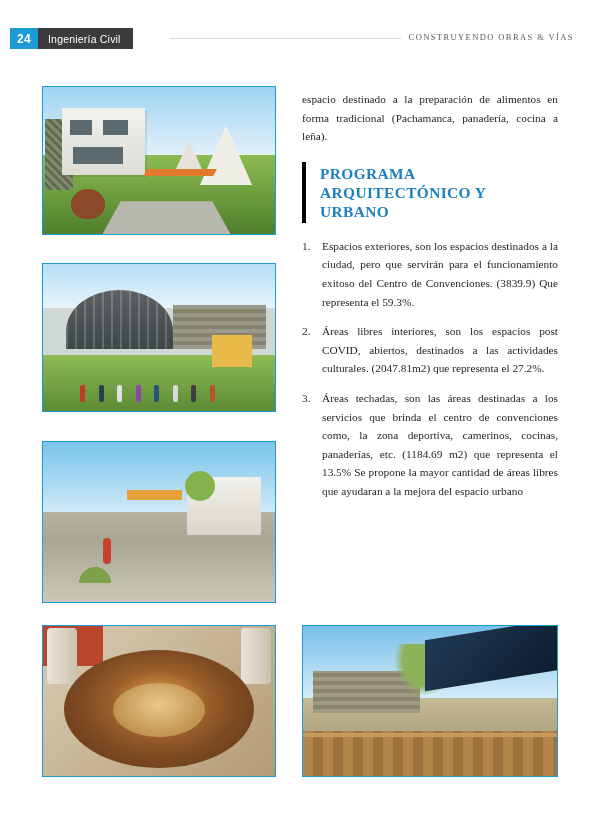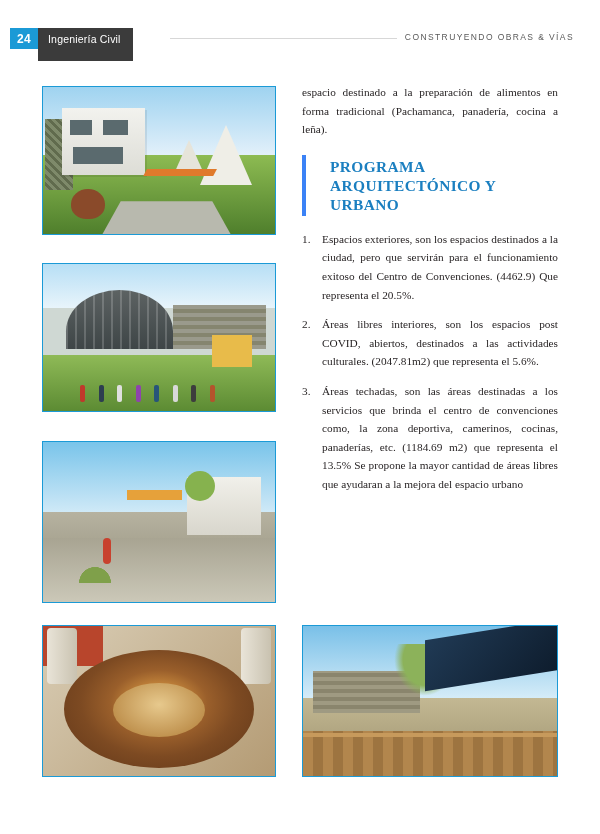--- a/index.html
+++ b/index.html
@@ -49,36 +49,36 @@
     position: absolute;
     left: 28px;
     top: 0;
     height: 21px;
     background: #3b3b3b;
     color: #ffffff;
     font-family: "Liberation Sans", sans-serif;
     font-size: 10.5px;
     display: flex;
     align-items: center;
-    padding: 0 12px 12px 10px;
+    padding: 0 12px 0 10px;
     letter-spacing: 0.2px;
   }
   .header-rule {
     position: absolute;
     left: 160px;
     right: 0;
     top: 10px;
     height: 1px;
     background: #d7d7d7;
   }
   .header-right {
     position: absolute;
     right: 0;
     top: 4px;
-    font-family: Liberation Sans, sans-serif;
+    font-family: Liberation Serif, serif;
     font-size: 8.5px;
     letter-spacing: 1.4px;
     color: #5a5a5a;
     background: #ffffff;
     padding-left: 8px;
   }
 
   
   .photo {
     position: absolute;
@@ -248,30 +248,30 @@
   }
 
   
   .col-right {
     position: absolute;
     left: 302px;
     top: 78px;
     width: 256px;
   }
   p.body {
-    margin: 5px 0 10px 0;
+    margin: 12px 0 10px 0;
     font-size: 11.3px;
     line-height: 18.6px;
     text-align: justify;
     color: #231f20;
   }
   .heading-box {
     margin: 16px 8px 14px 0;
-    border-left: 4px solid #3b82f6;
-    padding: 2px 0 2px 24px;
+    border-left: 4px solid #000000;
+    padding: 2px 0 2px 14px;
   }
   .heading-box h2 {
     margin: 0;
     font-family: "Liberation Serif", serif;
     font-weight: bold;
     font-size: 15.4px;
     line-height: 19px;
     color: #1b7fc0;
     letter-spacing: 0.4px;
   }
@@ -381,19 +381,19 @@
 
   <div class="col-right">
     <p class="body">espacio destinado a la preparación de alimentos en forma tradicional (Pachamanca, panadería, cocina a leña).</p>
 
     <div class="heading-box">
       <h2>PROGRAMA ARQUITECTÓNICO Y URBANO</h2>
     </div>
 
 
     <ol class="numlist">
-      <li>Espacios exteriores, son los espacios destinados a la ciudad, pero que servirán para el funcionamiento exitoso del Centro de Convenciones. (4462.9) Que representa el 20.5%.</li>
-      <li>Áreas libres interiores, son los espacios post COVID, abiertos, destinados a las actividades culturales. (2047.81m2) que representa el 5.6%.</li>
+      <li>Espacios exteriores, son los espacios destinados a la ciudad, pero que servirán para el funcionamiento exitoso del Centro de Convenciones. (3839.9) Que representa el 59.3%.</li>
+      <li>Áreas libres interiores, son los espacios post COVID, abiertos, destinados a las actividades culturales. (2047.81m2) que representa el 27.2%.</li>
       <li>Áreas techadas, son las áreas destinadas a los servicios que brinda el centro de convenciones como, la zona deportiva, camerinos, cocinas, panaderías, etc. (1184.69 m2) que representa el 13.5% Se propone la mayor cantidad de áreas libres que ayudaran a la mejora del espacio urbano</li>
     </ol>
   </div>
 
 </div>
 
 </body></html>

